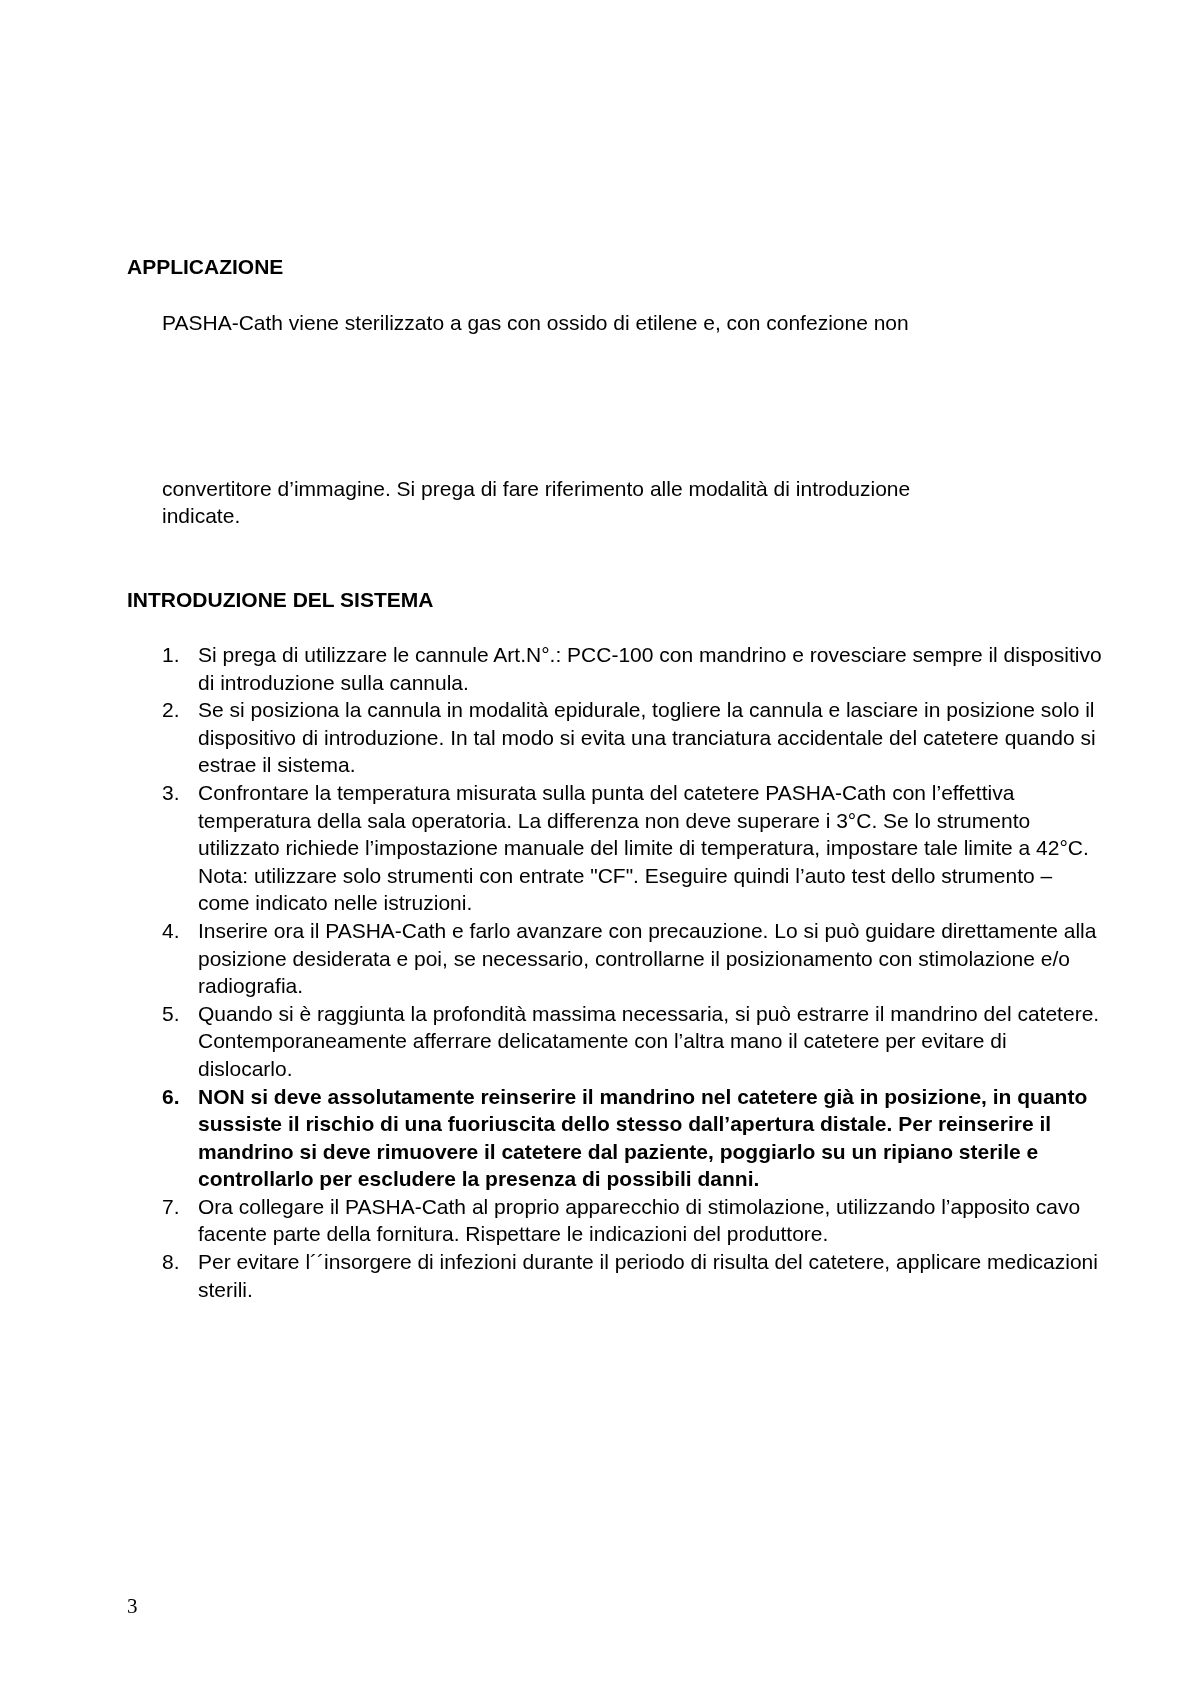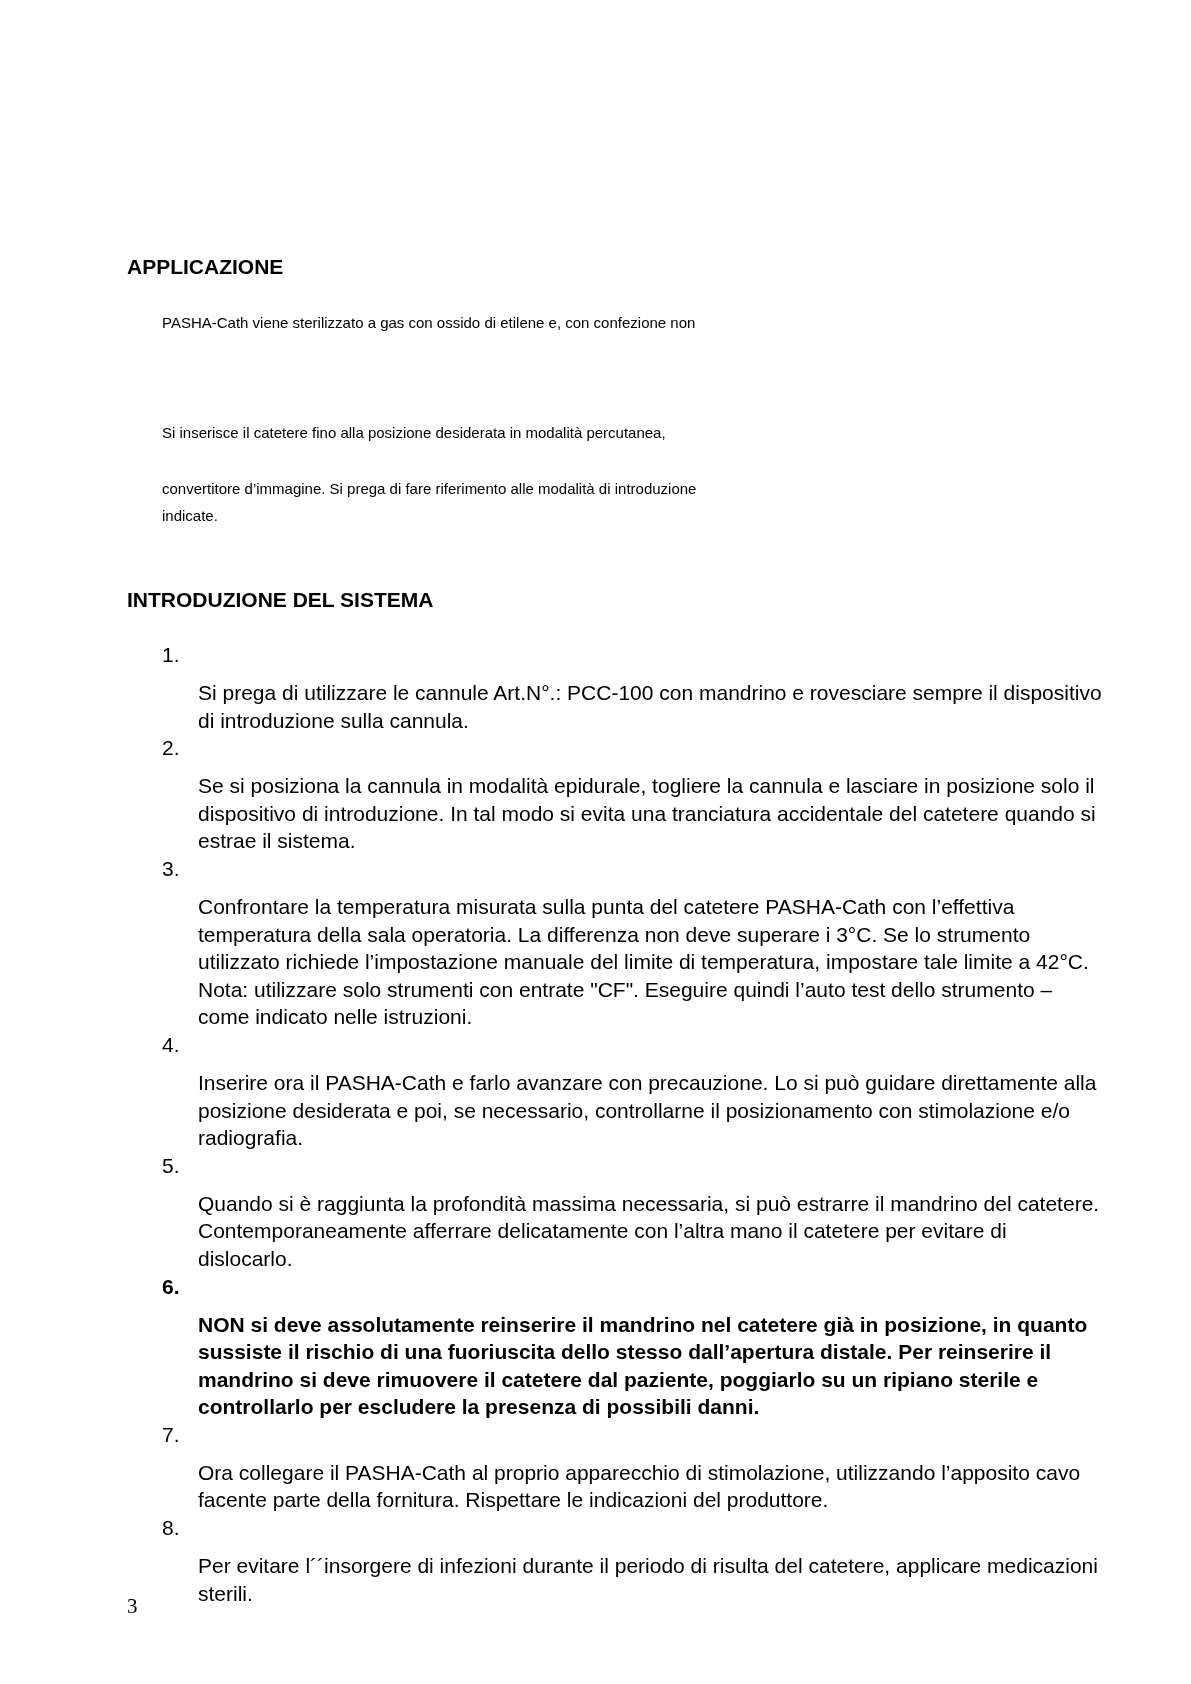--- a/index.html
+++ b/index.html
@@ -7,51 +7,51 @@
   .page { position: absolute; left: 0; top: 0; width: 1191px; height: 1684px; background: #fff; }
   .heading {
     position: absolute; left: 127px;
     font-family: "Liberation Sans", sans-serif; font-weight: bold; font-size: 21px;
     margin: 0; line-height: 26px;
   }
   #h-app { top: 254px; }
   #h-intro { top: 587px; }
   .para {
     position: absolute; left: 162px; width: 930px;
-    font-family: "Liberation Sans", sans-serif; font-size: 15px; line-height: 27.6px;
+    font-family: "Liberation Sans", sans-serif; font-size: 21px; line-height: 27.6px;
     margin: 0;
   }
   #p-app { top: 309px; }
   .list {
     position: absolute; left: 162px; top: 641px; width: 940px;
     margin: 0; padding: 0; list-style: none;
     font-family: "Liberation Sans", sans-serif; font-size: 21px; line-height: 27.6px;
   }
   .list li { display: flex; margin: 0; }
   .list .num { width: 36px; flex: 0 0 36px; }
-  .list .txt { flex: 1; margin-top: 38px; }
+  .list .txt { flex: 1; }
   .list li.bold { font-weight: bold; }
   .page-number {
     position: absolute; left: 127px; top: 1594px;
     font-family: "Liberation Serif", serif; font-size: 21px; margin: 0;
   }
 </style>
 </head>
 <body>
 
 <div class="page">
 
   <h2 class="heading" id="h-app">APPLICAZIONE</h2>
 
   <p class="para" id="p-app">
     <span>PASHA-Cath viene sterilizzato a gas con ossido di etilene e, con confezione non</span><br>
     <br>
     <br>
     <br>
-    <span>Si inserisce il catetere fino alla posizione desiderata in modalità percutanea,</span><br>
+    <br>
     <br>
     <span>convertitore d’immagine. Si prega di fare riferimento alle modalità di introduzione</span><br>
     <span>indicate.</span>
   </p>
 
   <h2 class="heading" id="h-intro">INTRODUZIONE DEL SISTEMA</h2>
 
   <ol class="list">
     <li>
       <span class="num">1.</span>

